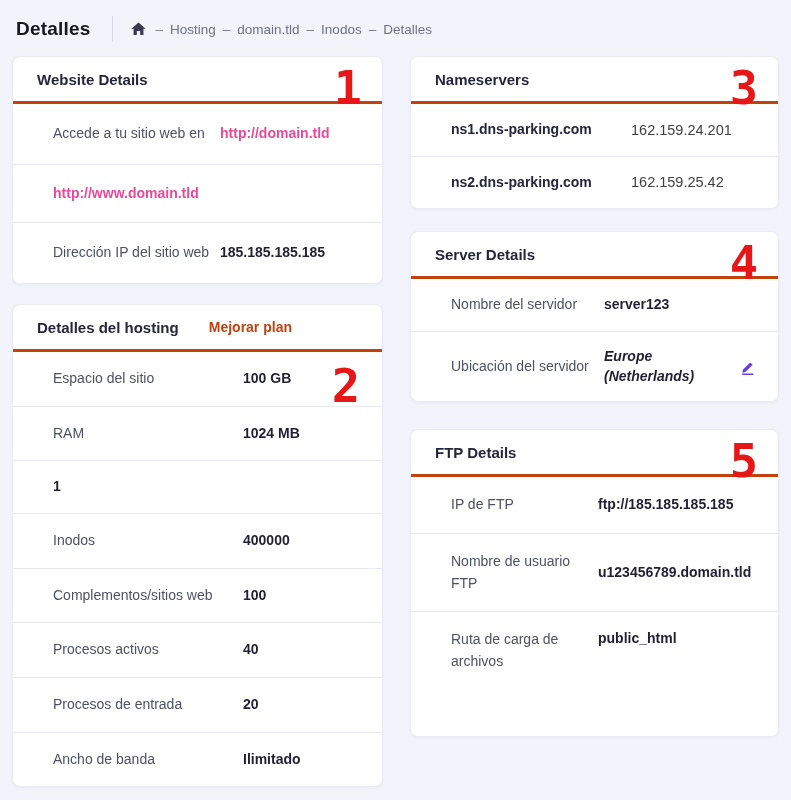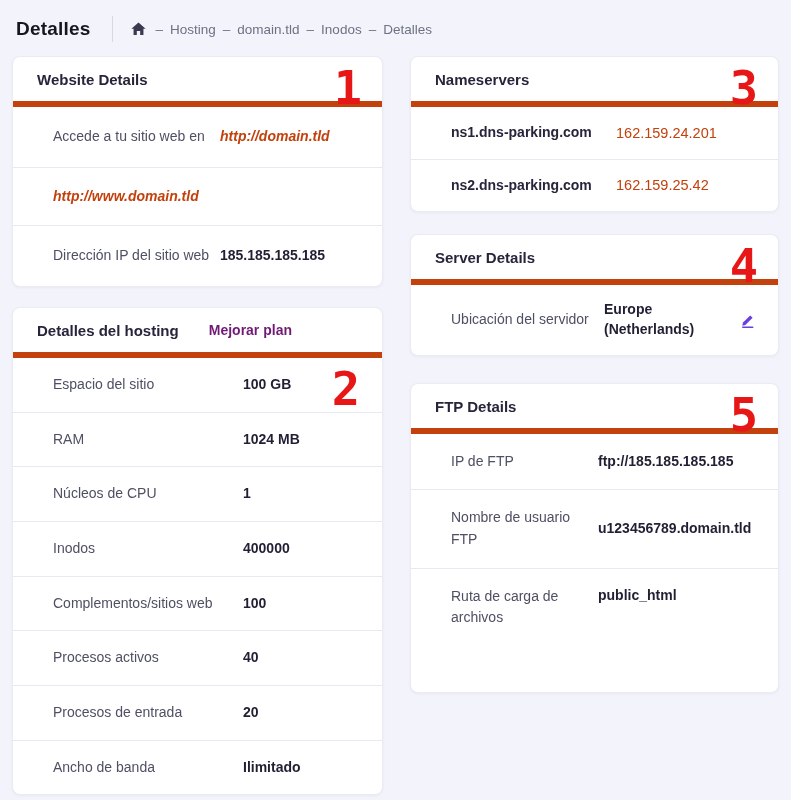--- a/index.html
+++ b/index.html
@@ -30,41 +30,41 @@
     position:relative;
     background:#ffffff;
     border:1px solid #ebebf4;
     border-radius:8px;
     box-shadow:0 1px 3px rgba(40,40,80,.05);
     overflow:hidden;
   }
   .card-header {
     display:flex; align-items:center; justify-content:space-between;
     padding:14px 24px 13px 24px;
-    border-bottom:6px solid #c2410c;
+    border-bottom:3px solid #c2410c;
   }
   .card-title { font-size:15px; font-weight:700; color:#26253b; }
-  .card-action { font-size:14px; font-weight:700; color:#701a75; cursor:pointer; margin-right:66px; }
+  .card-action { font-size:14px; font-weight:700; color:#c2410c; cursor:pointer; margin-right:66px; }
 
   .row {
     display:grid;
     grid-template-columns:var(--labelw,170px) 1fr;
     align-items:center;
     padding:19px 20px 19px 40px;
     font-size:14px;
   }
   .row + .row { border-top:1px solid #e8e9f0; }
   .row-label { color:#4e5063; line-height:1.55; padding-right:10px; }
   .row-label.bold { color:#26253b; font-weight:700; }
   .row-value { color:#211f33; font-weight:700; line-height:1.4; }
-  .row-value.plain { font-weight:400; color:#c2410c; font-size:14.5px; }
-  .row-value.link { color:#c2410c; cursor:pointer; text-decoration:none;font-style:italic; }
+  .row-value.plain { font-weight:400; color:#404040; font-size:14.5px;margin-left:15px; }
+  .row-value.link { color:#ec4899; cursor:pointer; text-decoration:none; }
   .row.top { align-items:flex-start; }
 
-  .value-with-action { display:flex; align-items:center; justify-content:space-between; padding-right:2px; }
+  .value-with-action { display:flex; align-items:center; justify-content:space-between; padding-right:2px;font-style:italic; }
   .edit-icon { cursor:pointer; display:inline-flex; margin-left:10px; flex:none; }
 
   
   .card-website  { --labelw:167px; }
   .card-hosting  { --labelw:190px; }
   .card-ns       { --labelw:165px; }
   .card-server   { --labelw:153px; }
   .card-ftp      { --labelw:147px; }
 
   .card-website { margin-bottom:20px; }
@@ -147,21 +147,20 @@
         </div>
         <div class="row">
           <div class="row-label">Espacio del sitio</div>
           <div class="row-value">100 GB</div>
         </div>
         <div class="row">
           <div class="row-label">RAM</div>
           <div class="row-value">1024 MB</div>
         </div>
         <div class="row">
-          <div class="row-label">Núcleos de CPU</div>
           <div class="row-value">1</div>
         </div>
         <div class="row">
           <div class="row-label">Inodos</div>
           <div class="row-value">400000</div>
         </div>
         <div class="row">
           <div class="row-label">Complementos/sitios web</div>
           <div class="row-value">100</div>
         </div>
@@ -195,20 +194,24 @@
         <div class="row">
           <div class="row-label bold">ns2.dns-parking.com</div>
           <div class="row-value plain">162.159.25.42</div>
         </div>
       </div>
 
       <div class="card card-server">
         <div class="annot annot-4">4</div>
         <div class="card-header">
           <div class="card-title">Server Details</div>
+        </div>
+        <div class="row">
+          <div class="row-label">Nombre del servidor</div>
+          <div class="row-value">server123</div>
         </div>
         <div class="row">
           <div class="row-label">Ubicación del servidor</div>
           <div class="row-value value-with-action">
             <span>Europe (Netherlands)</span>
             <span class="edit-icon">
               <svg width="16" height="16" viewBox="0 0 16 16">
                 <path d="M3 10.6 L10.2 3.4 l2.4 2.4 L5.4 13 l-3.1.7 z" fill="#673de6"></path>
                 <rect x="2" y="14.4" width="11.5" height="1.6" rx="0.8" fill="#673de6"></rect>
               </svg>

